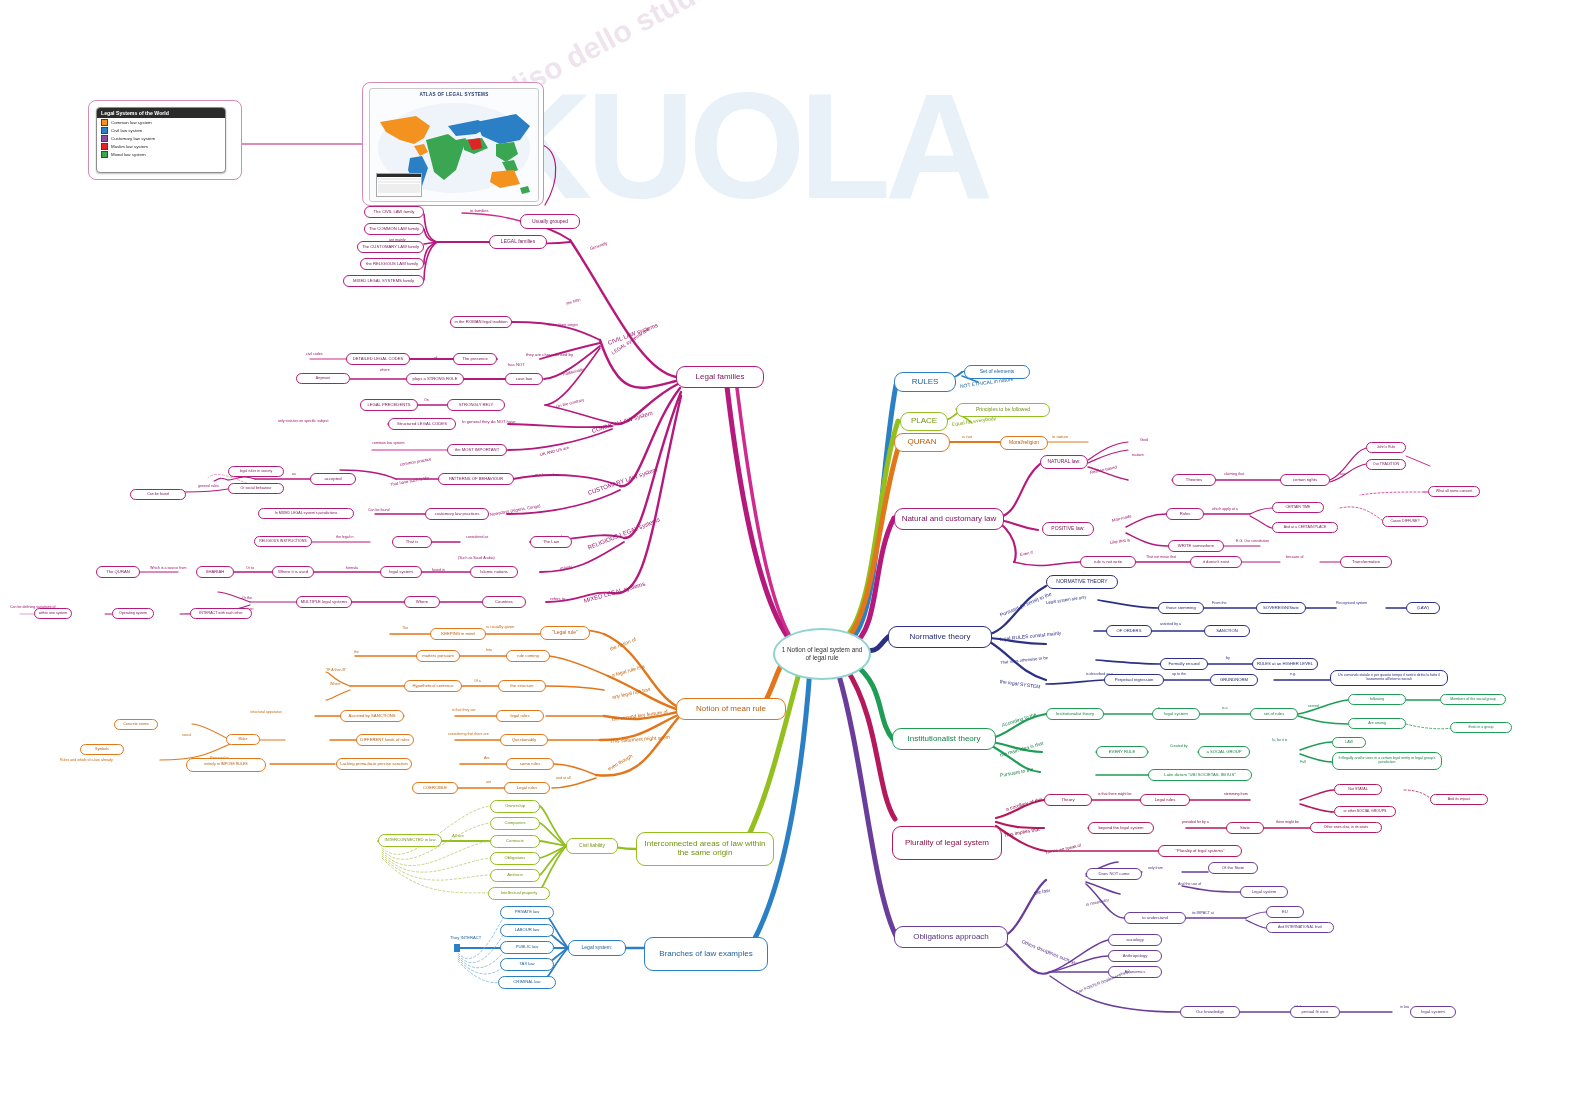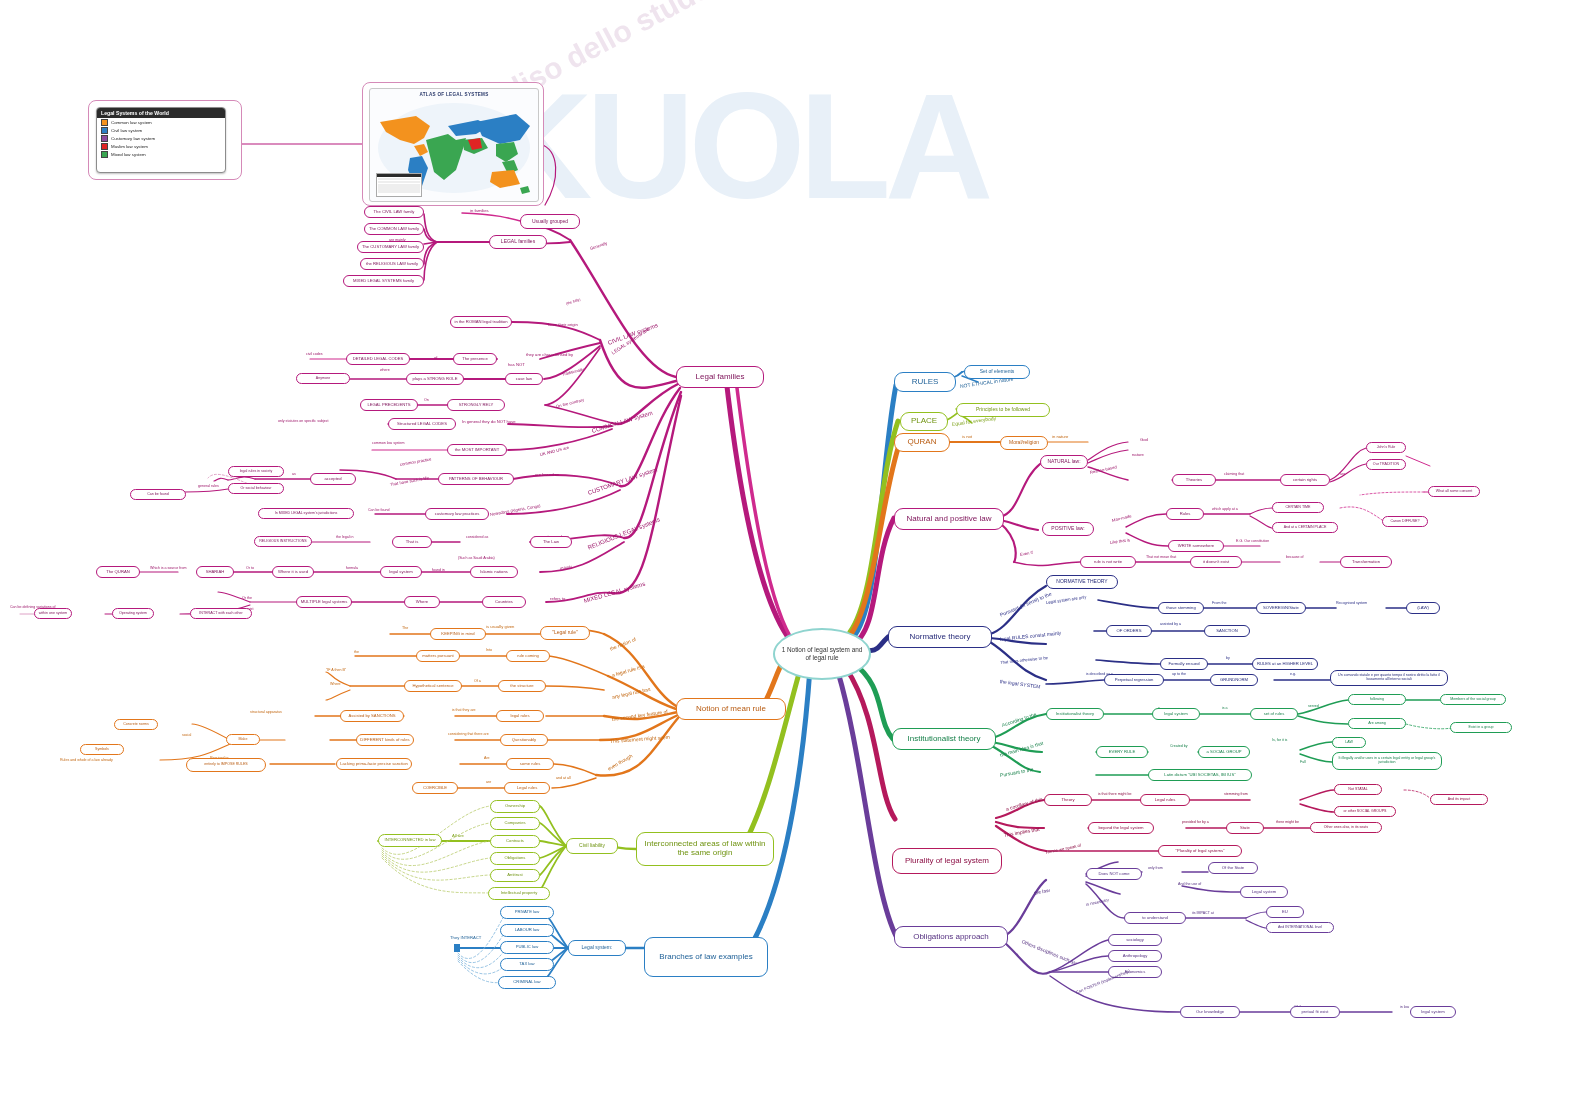--- a/index.html
+++ b/index.html
@@ -382,28 +382,28 @@
           <div class="mr"></div>
           <div class="mr"></div>
           <div class="mr"></div>
       </div>
     </div>
   </div>
 
   <div class="node main c-mag" style="left:676px;top:366px;width:88px;height:22px">Legal families</div>
   <div class="node main c-orange" style="left:676px;top:698px;width:110px;height:22px">Notion of mean rule</div>
   <div class="node main c-lime" style="left:636px;top:832px;width:138px;height:34px">Interconnected areas of law within the same origin</div>
-  <div class="node main c-blue" style="left:644px;top:937px;width:124px;height:40px">Branches of law examples</div>
+  <div class="node main c-blue" style="left:644px;top:937px;width:124px;height:34px">Branches of law examples</div>
   <div class="node main c-blue" style="left:894px;top:372px;width:62px;height:20px">RULES</div>
   <div class="node main c-lime" style="left:900px;top:412px;width:48px;height:19px">PLACE</div>
   <div class="node main c-orange" style="left:894px;top:433px;width:56px;height:19px">QURAN</div>
-  <div class="node main c-mag" style="left:894px;top:508px;width:110px;height:22px">Natural and positive law</div>
+  <div class="node main c-mag" style="left:894px;top:508px;width:110px;height:22px">Natural and customary law</div>
   <div class="node main c-navy" style="left:888px;top:626px;width:104px;height:22px">Normative theory</div>
   <div class="node main c-green" style="left:892px;top:728px;width:104px;height:22px">Institutionalist theory</div>
-  <div class="node main c-crim" style="left:892px;top:848px;width:110px;height:26px">Plurality of legal system</div>
+  <div class="node main c-crim" style="left:892px;top:826px;width:110px;height:34px">Plurality of legal system</div>
   <div class="node main c-purple" style="left:894px;top:926px;width:114px;height:22px">Obligations approach</div>
 
   <div class="lbl n5 c-mag rot" style="left:612px;top:350px;transform:rotate(-34deg)">LEGAL systems are</div>
   <div class="node c-mag n5" style="left:520px;top:214px;width:60px;height:15px">Usually grouped</div>
   <div class="lbl n4 c-mag" style="left:470px;top:208px">in families</div>
   <div class="lbl n4 c-mag rot" style="left:590px;top:246px;transform:rotate(-18deg)">Generally</div>
   <div class="node c-mag n5" style="left:489px;top:235px;width:58px;height:14px">LEGAL families</div>
   <div class="lbl n35 c-mag" style="left:389px;top:238px">are mainly</div>
   <div class="node c-mag n4" style="left:364px;top:206px;width:60px;height:12px">The CIVIL LAW family</div>
   <div class="node c-mag n4" style="left:364px;top:223px;width:60px;height:12px">The COMMON LAW family</div>

